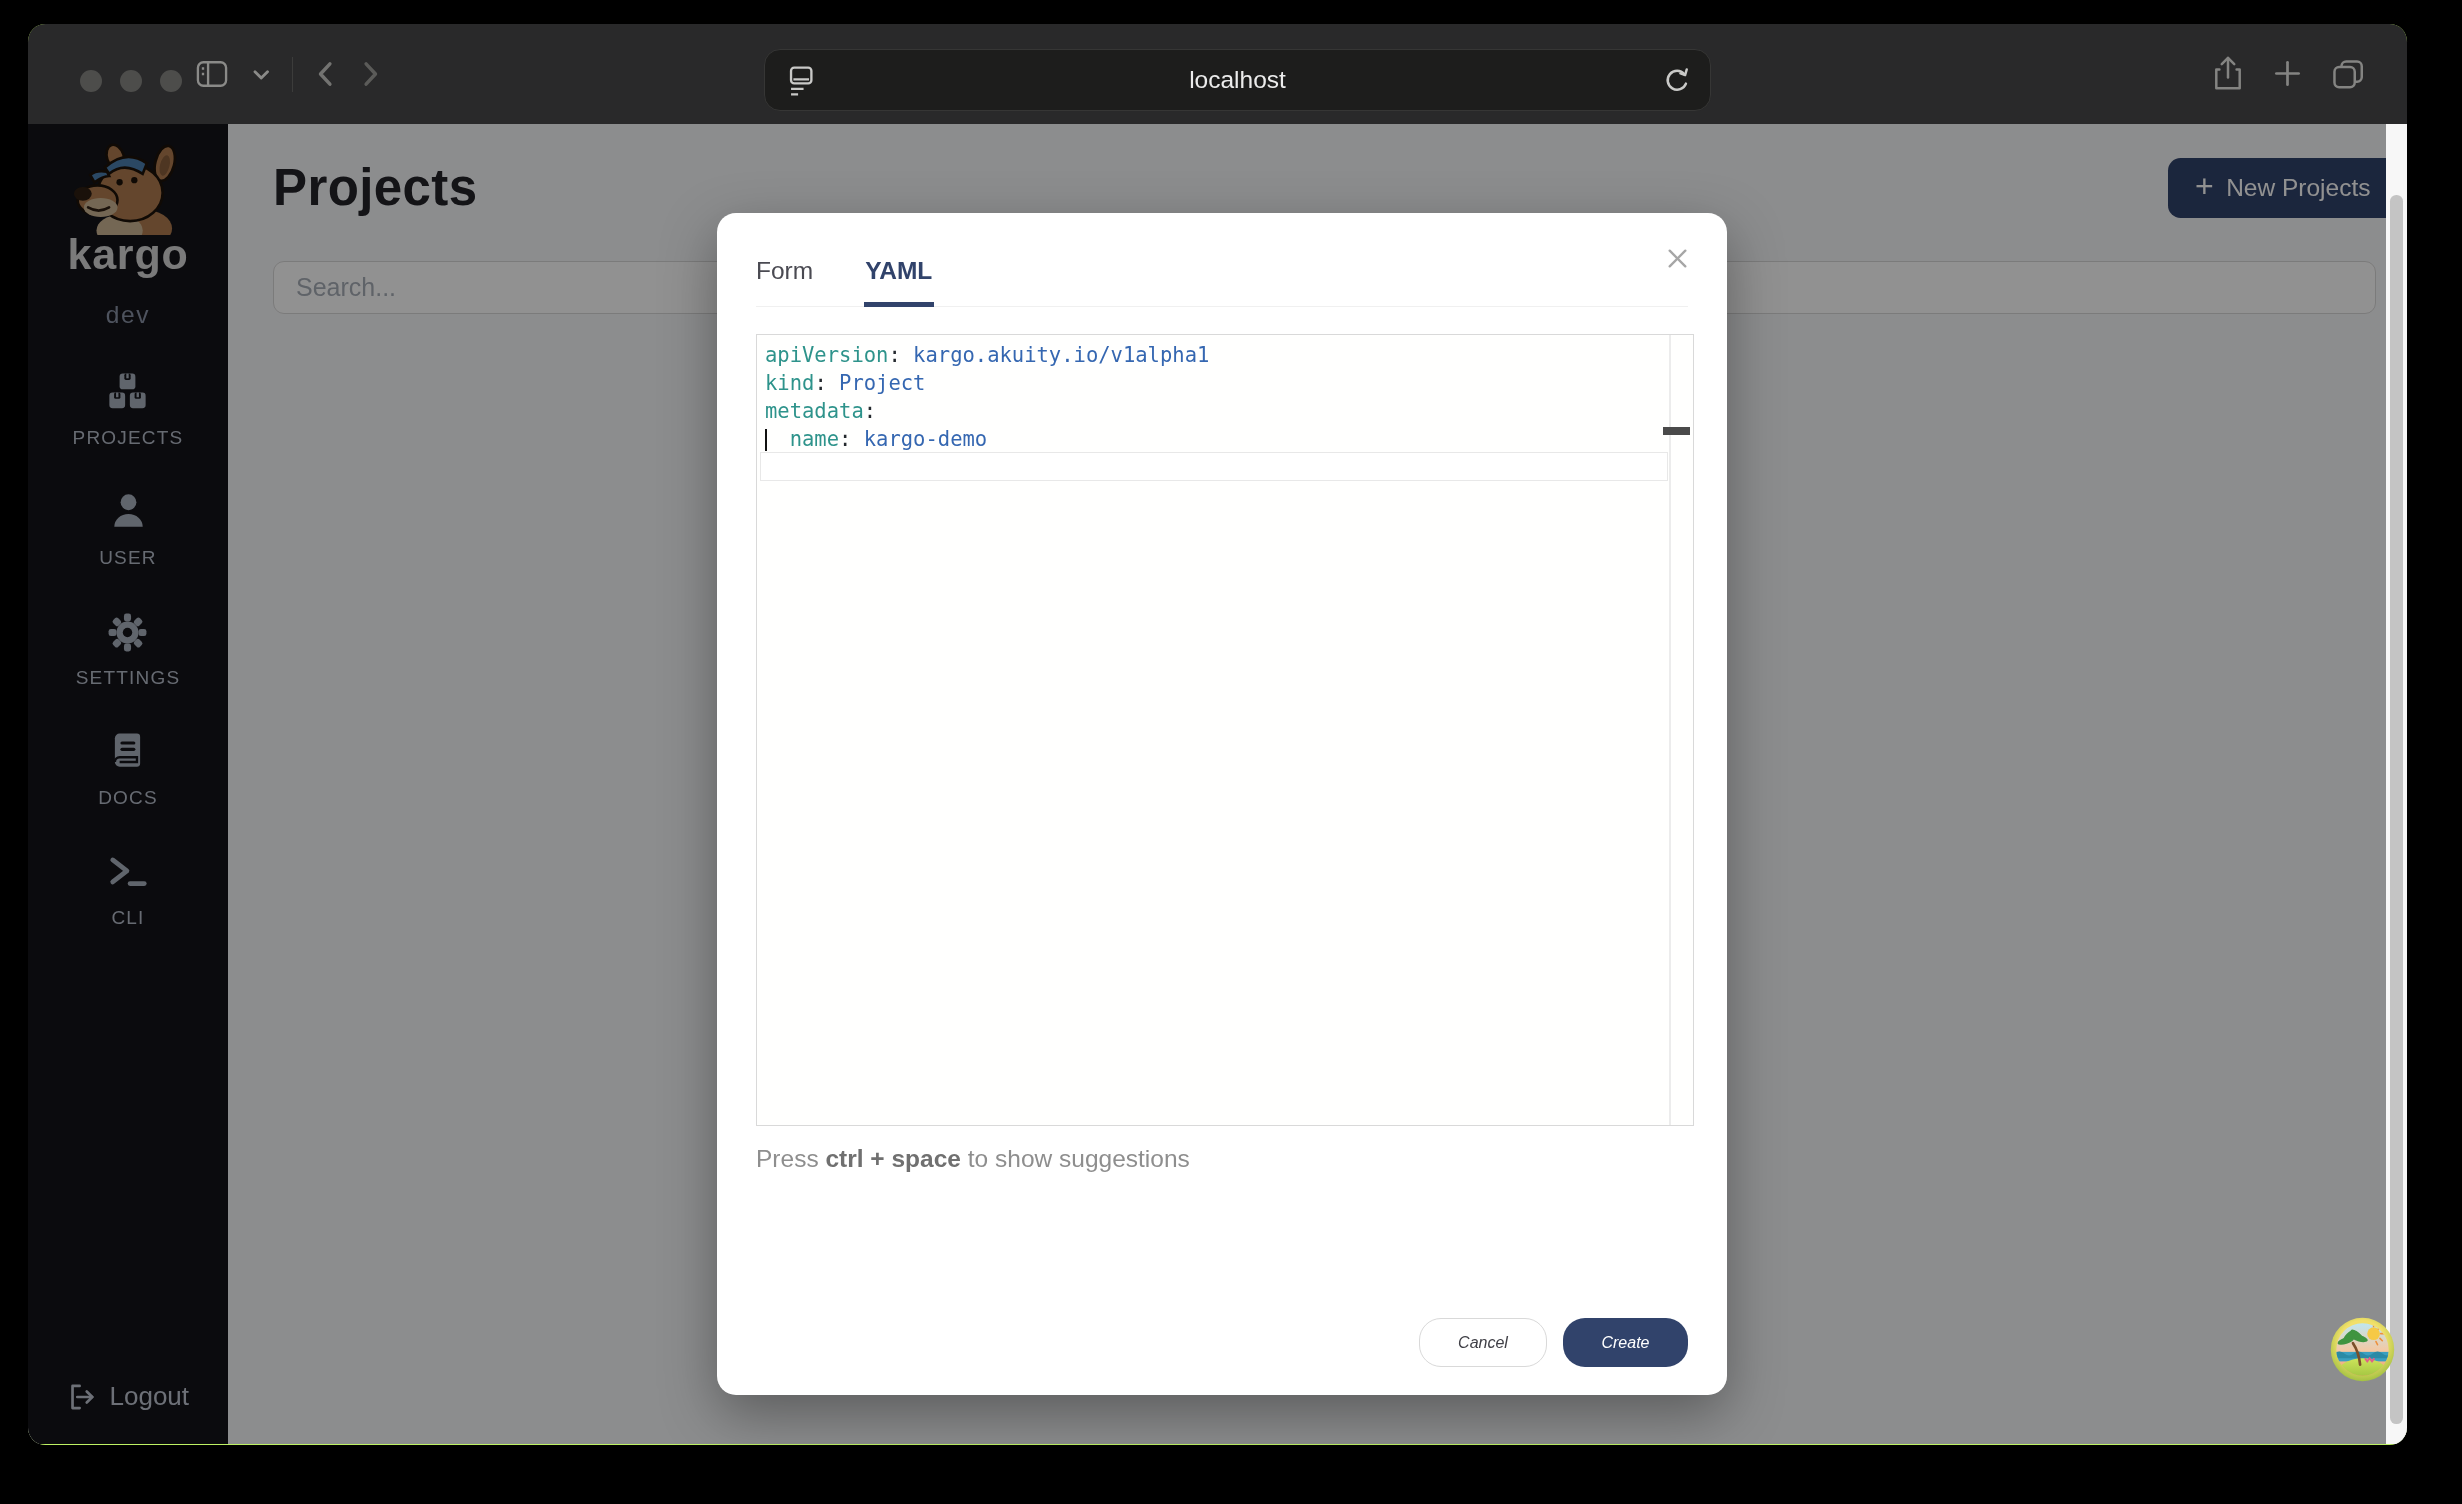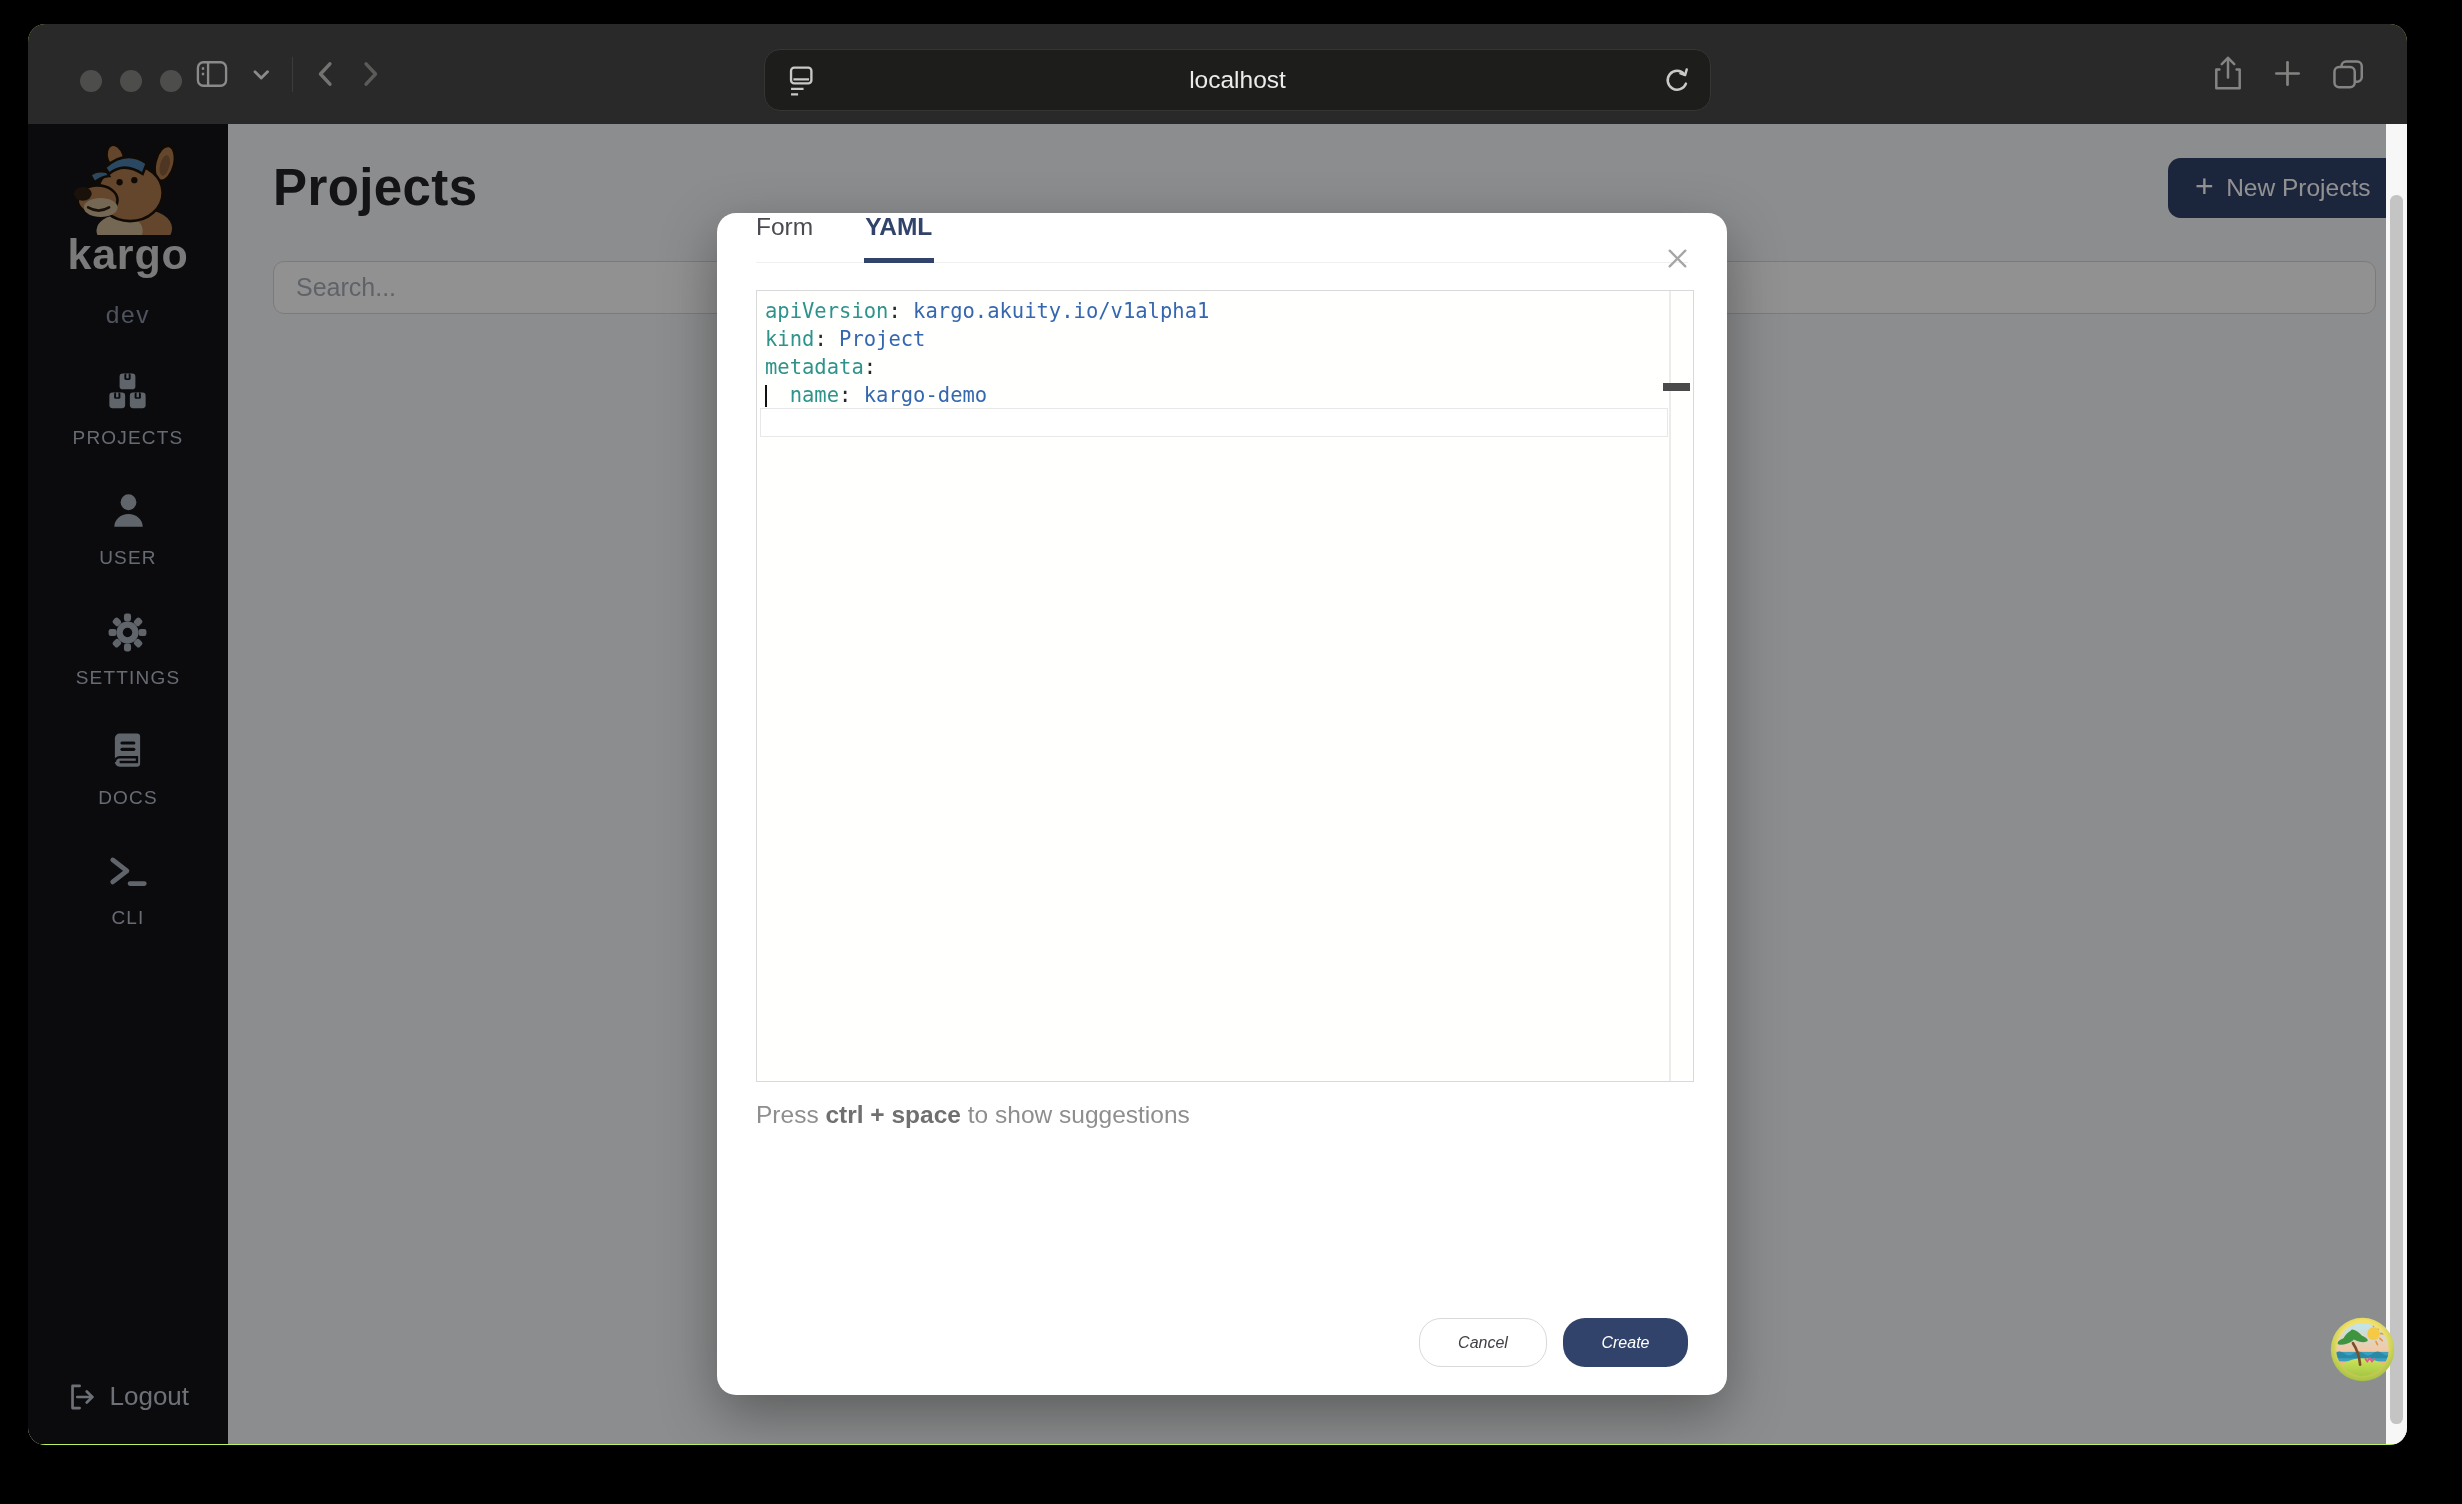--- a/index.html
+++ b/index.html
@@ -55,21 +55,21 @@
 
   
   .overlay { position:absolute; inset:0; background:rgba(0,0,0,0.43); z-index:10; }
 
   
   .modal { position:absolute; left:689px; top:89px; width:1010px; height:1182px; background:#fff;
            border-radius:19px; z-index:20; box-shadow:0 19px 55px rgba(0,0,0,0.35); padding:0 39px; }
   .modal-title { padding-top:35px; font-size:33px; font-weight:bold; color:#33333b; letter-spacing:0.4px; }
   .modal-close { position:absolute; top:28px; right:32px; width:35px; height:35px; display:flex;
                  align-items:center; justify-content:center; cursor:pointer; }
-  .tabs { display:flex; gap:52px; border-bottom:1.6px solid #f0f0f0; }
+  .tabs { margin-top:44px; display:flex; gap:52px; border-bottom:1.6px solid #f0f0f0; }
   .tab { position:relative; padding-bottom:20.5px; font-size:24.5px; color:#4a4a52; cursor:pointer; }
   .tab.active { color:var(--accent); font-weight:bold; }
   .tab.active::after { content:""; position:absolute; left:-1.6px; right:-1.6px; bottom:-1.6px; height:4.7px; background:var(--accent); }
 
   
   .editor { position:relative; margin-top:27px; width:938px; height:792px; background:#fffffe;
             border:1.6px solid #d9d9d9; }
   .editor-gutter-line { position:absolute; top:0; bottom:0; right:22px; width:1.6px; background:#ececec; }
   .code-area { position:relative; padding:6.3px 0 0 8px; font-family:"DejaVu Sans Mono","Liberation Mono",monospace;
                font-size:20.5px; line-height:28px; white-space:pre; }

